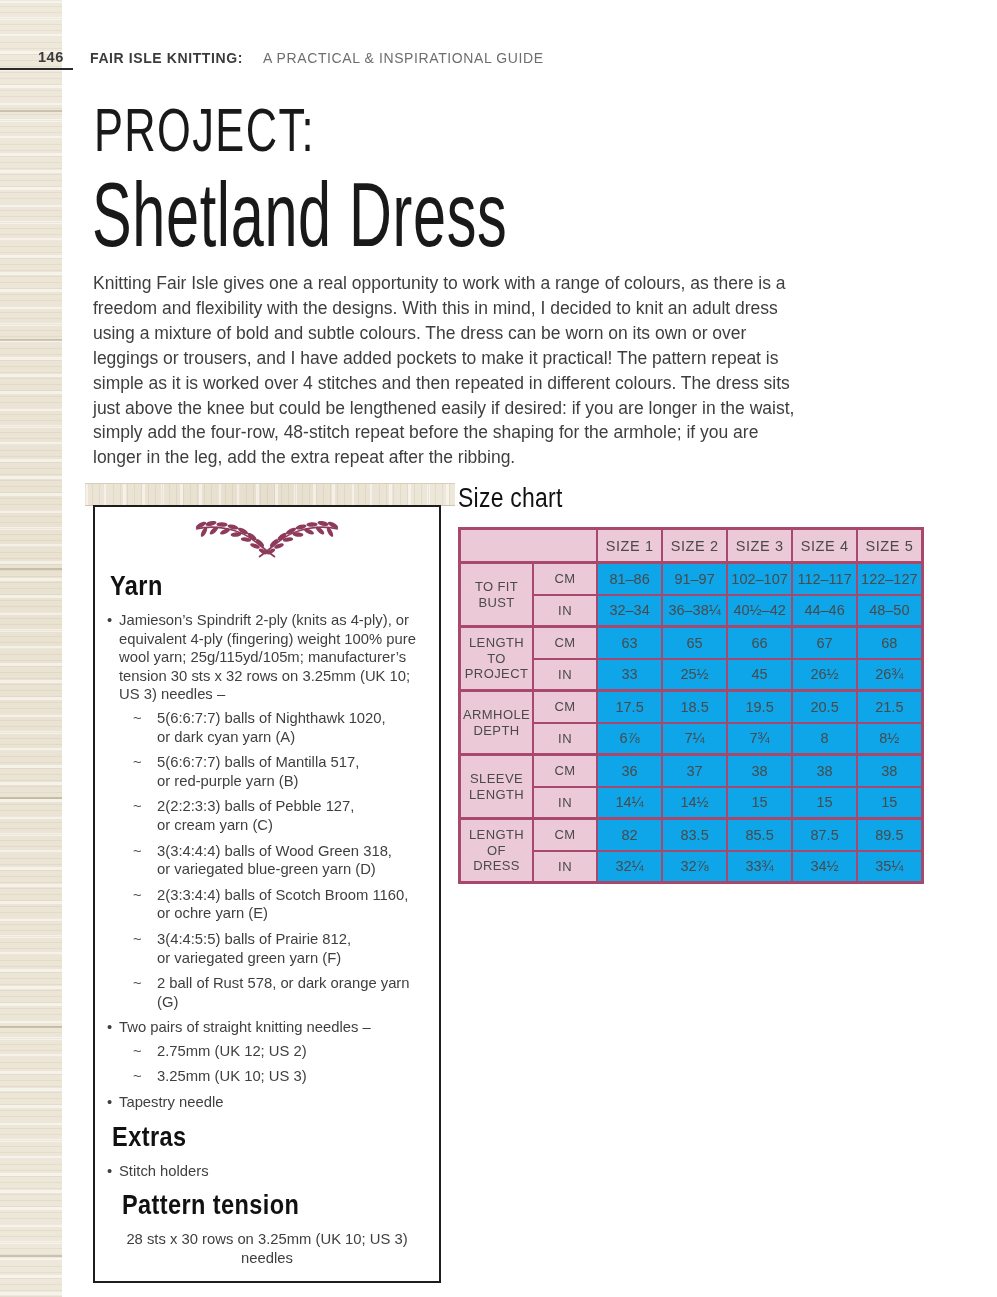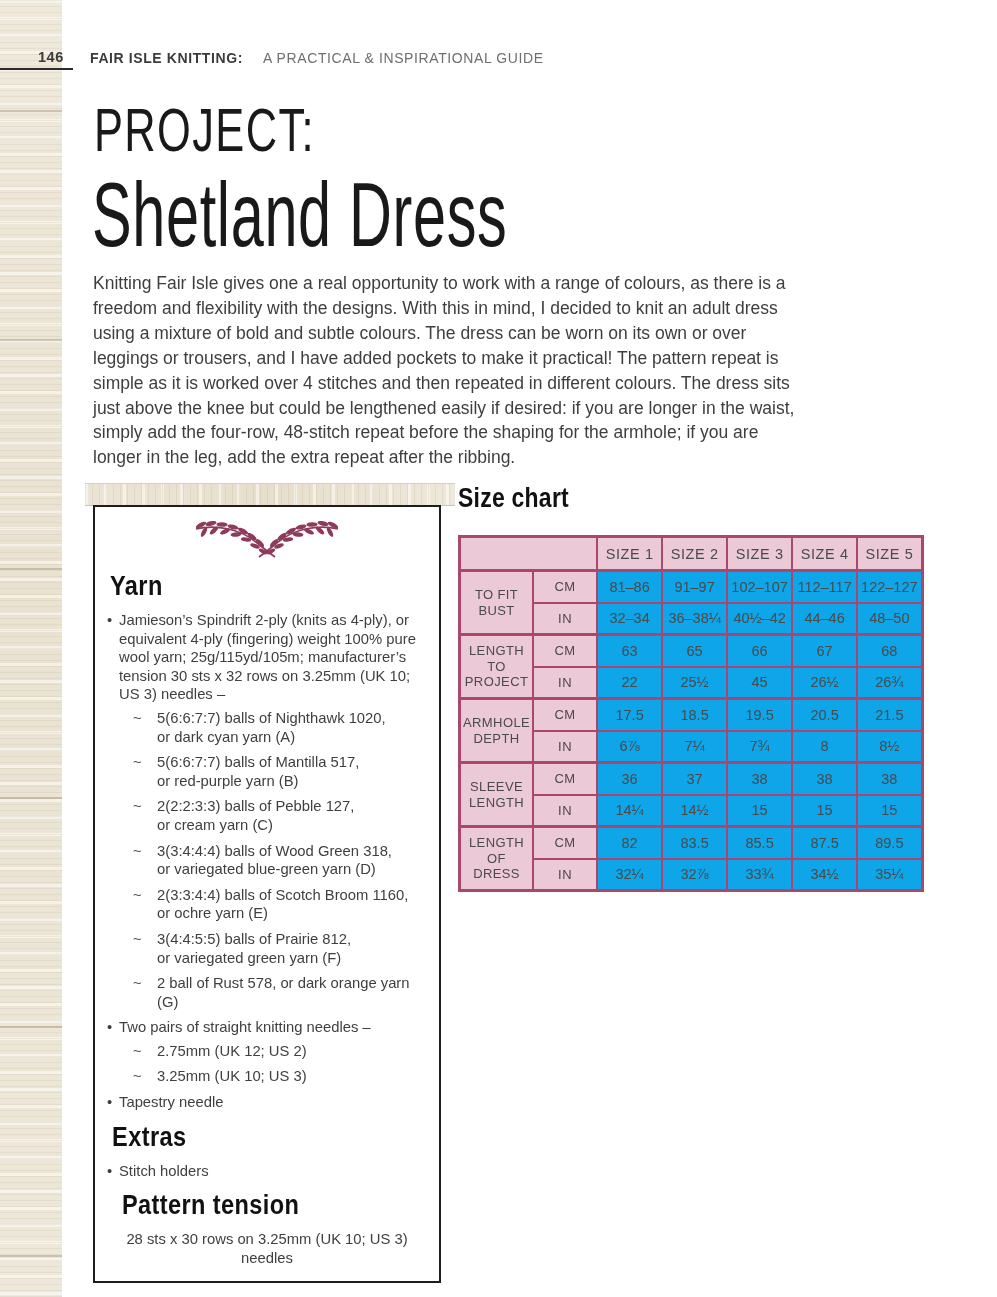--- a/index.html
+++ b/index.html
@@ -49,33 +49,33 @@
   .sec-heading span { display:inline-block; transform:scaleX(.84); letter-spacing:.5px; }
   #card .body-txt { font-size:14.8px; line-height:18.6px; color:#3f3f3f; }
   .bullet-row { display:flex; margin:0 0 5px; }
   .bullet-row .marker { width:14px; flex:0 0 14px; padding-left:2px; }
   .tilde-row { display:flex; margin:0 0 7px; padding-left:28px; }
   .tilde-row .marker { width:24px; flex:0 0 24px; color:#4a4a4a; }
   #ornament { display:block; margin:2px auto 0; }
   #tension-text { text-align:center; font-size:14.8px; line-height:18.6px; margin-top:2px; color:#3f3f3f; }
 
   
-  #size-chart-title { position:absolute; left:458px; top:483px; font-size:27px; font-weight:bold; color:#111; }
+  #size-chart-title { position:absolute; left:458px; top:483px; font-size:27px; font-weight:normal; color:#111; }
   #size-chart-title span { display:inline-block; transform-origin:0 50%; transform:scaleX(.85); letter-spacing:.3px; }
   #size-table { position:absolute; left:458px; top:527px; border-collapse:collapse; table-layout:fixed; }
   #size-table th, #size-table td {
     border:2px solid #a8486c; text-align:center; vertical-align:middle;
     font-weight:normal; color:#4a4a4a; height:32px; padding:1px 2px;
   }
   #size-table .hdr { background:#ecc9d7; font-size:14.5px; letter-spacing:.6px; height:34px; }
   #size-table .lbl { background:#ecc9d7; font-size:13px; line-height:15.5px; letter-spacing:.4px; }
   #size-table .unit { background:#ecc9d7; font-size:13px; letter-spacing:.5px; }
   #size-table td.val { background:#0ea5e9; font-size:14.5px; }
   #size-table tr.group-first th, #size-table tr.group-first td { border-top-width:3px; }
-  #size-table { border:3px solid #a8486c;margin-top:8px; }
+  #size-table { border:3px solid #a8486c; }
 </style>
 </head>
 <body>
 
 <div id="page">
 
   <div id="left-wood" class="wood"></div>
 
   <div id="page-number">146</div>
   <div id="page-number-rule"></div>
@@ -224,21 +224,21 @@
           <th class="lbl" rowspan="2">LENGTH TO PROJECT</th>
           <td class="unit">CM</td>
           <td class="val">63</td>
           <td class="val">65</td>
           <td class="val">66</td>
           <td class="val">67</td>
           <td class="val">68</td>
         </tr>
         <tr>
           <td class="unit">IN</td>
-          <td class="val">22</td>
+          <td class="val">33</td>
           <td class="val">25½</td>
           <td class="val">45</td>
           <td class="val">26½</td>
           <td class="val">26¾</td>
         </tr>
         <tr class="group-first">
           <th class="lbl" rowspan="2">ARMHOLE DEPTH</th>
           <td class="unit">CM</td>
           <td class="val">17.5</td>
           <td class="val">18.5</td>

